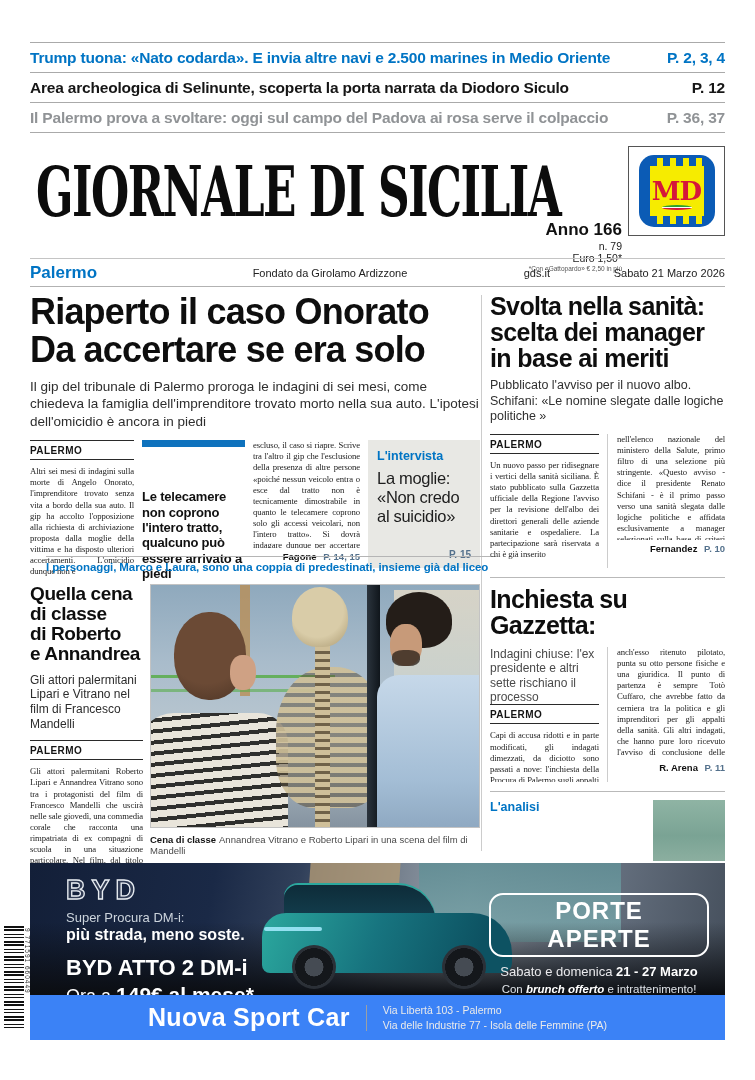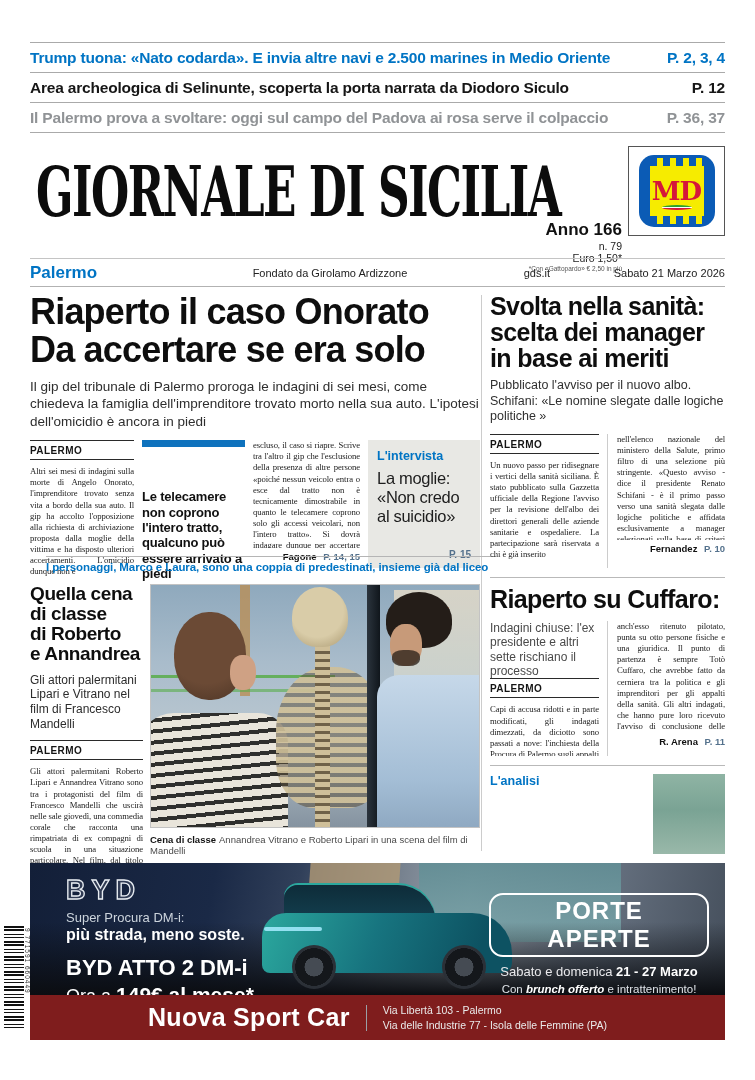--- a/index.html
+++ b/index.html
@@ -152,21 +152,21 @@
   .wheel{position:absolute;bottom:0;width:44px;height:44px;border-radius:50%;
       background:radial-gradient(circle,#454b53 0 30%,#14171b 31% 60%,#2b3037 61% 72%,#0d0f12 73% 100%);}
   .wheel.f{left:30px;}.wheel.r{left:180px;}
   .pa{position:absolute;right:16px;top:30px;width:220px;text-align:center;z-index:3;}
   .pa-box{display:inline-block;border:2.5px solid #ffffff;border-radius:14px;padding:2px 13px;
       font-size:24px;font-weight:bold;color:#ffffff;letter-spacing:1px;}
   .pa-dates{margin-top:7px;color:#e9e9ec;font-size:13px;}
   .pa-dates .b{font-weight:bold;color:#fff;}
   .pa-note{margin-top:4px;color:#dfe3e8;font-size:11.5px;}
   .pa-note .bi{font-weight:bold;font-style:italic;color:#fff;}
-  .ad-bar{height:45px;background:#7f1d1d;display:flex;align-items:center;justify-content:center;gap:16px;color:#fff;}
+  .ad-bar{height:45px;background:#3b82f6;display:flex;align-items:center;justify-content:center;gap:16px;color:#fff;}
   .dealer{font-size:25px;font-weight:bold;letter-spacing:0.3px;}
   .ad-div{width:1px;height:26px;background:#9aa0a6;}
   .addr{font-size:10.5px;line-height:1.4;color:#eaeaea;text-align:left;}
 
   
   .barcode{position:absolute;left:4px;top:926px;width:20px;height:104px;
       background:repeating-linear-gradient(180deg,#111 0 2px,#fff 2px 3px,#111 3px 5px,#fff 5px 8px,#111 8px 9px,#fff 9px 11px,#111 11px 12px,#fff 12px 15px);}
   .barcode-num{position:absolute;left:24px;top:928px;writing-mode:vertical-rl;font-size:6.5px;color:#333;letter-spacing:1px;}
 </style>
 </head>
@@ -308,21 +308,21 @@
             <span class="pg">P. 10</span>
           </div>
         </div>
       </div>
     </div>
 
     <div class="rc-rule"></div>
 
     <div>
       <div class="rc-h">
-        <span>Riaperto su Cuffaro:</span>
+        <span>Inchiesta su Gazzetta:</span>
       </div>
       <div class="rcols">
         <div class="rc-a">
           <div class="cuff-stand">Indagini chiuse: l'ex presidente e altri sette rischiano il processo</div>
           <div class="kicker">PALERMO</div>
           <div class="serif cuff-c1body">Capi di accusa ridotti e in parte modificati, gli indagati dimezzati, da diciotto sono passati a nove: l'inchiesta della Procura di Palermo sugli appalti aggiustati nella sanità e su un concorso per la stabilizzazione di alcuni operatori sociosanitari,</div>
         </div>
         <div class="rc-b">
           <div class="serif rc-txt-tall" style="height:112px">anch'esso ritenuto pilotato, punta su otto persone fisiche e una giuridica. Il punto di partenza è sempre Totò Cuffaro, che avrebbe fatto da cerniera tra la politica e gli imprenditori per gli appalti della sanità. Gli altri indagati, che hanno pure loro ricevuto l'avviso di conclusione delle indagini, sono Ferdinando Aiello, Roberto Colletti, Marco Dammone, Antonio Iacono, Mauro Marchese, Sergio Mazzola e Vito Raso.</div>
           <div class="credit">

